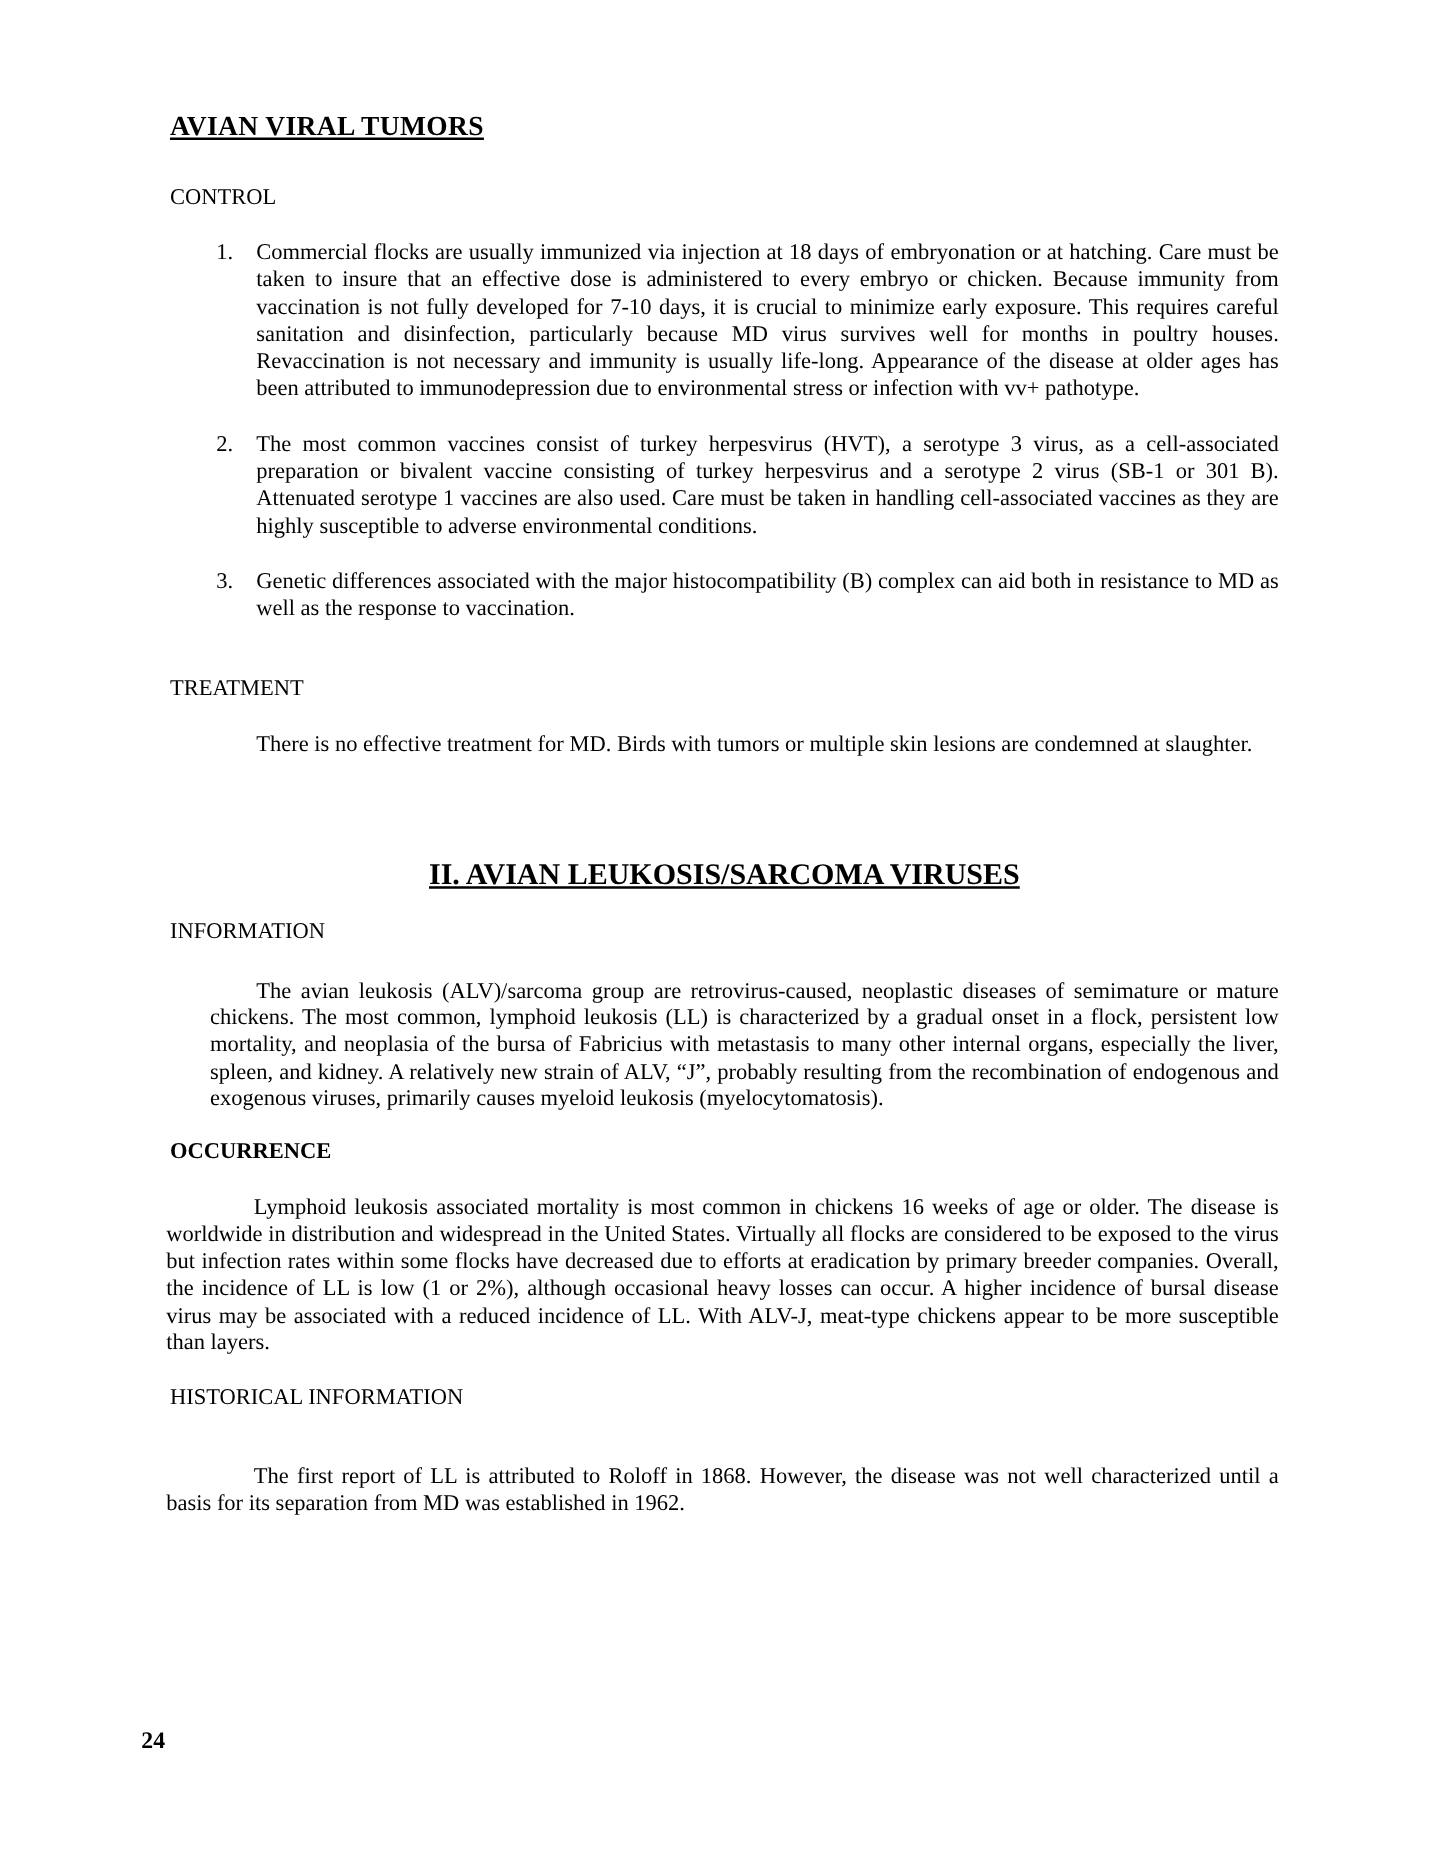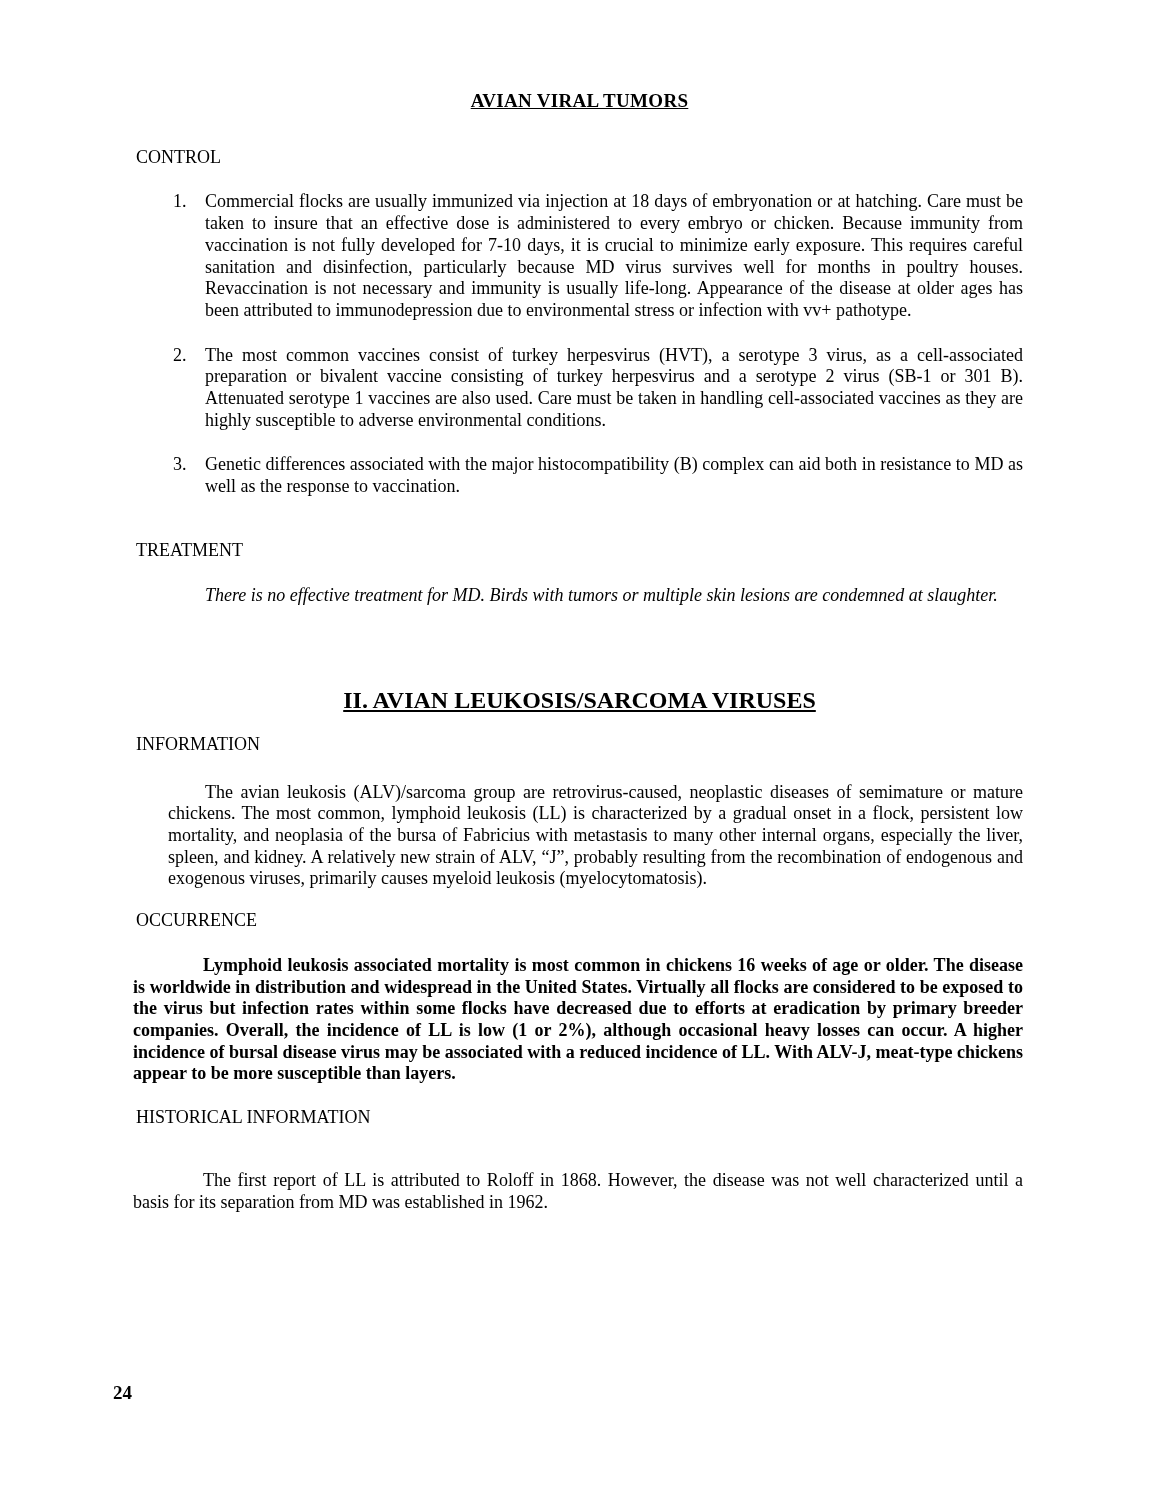--- a/index.html
+++ b/index.html
@@ -19,34 +19,34 @@
     overflow: hidden;
   }
   .content {
     position: absolute;
     left: 136px;
     top: 0;
     width: 887px;
   }
   .doc-title {
     margin-top: 90px;
-    text-align: center;
+    text-align: left;
     font-weight: bold;
-    font-size: 19px;
+    font-size: 22px;
     text-decoration: underline;
     letter-spacing: 0.3px;
   }
   .sect-head {
     font-size: 18px;
     font-weight: normal;
   }
   .head-control    { margin-top: 35px; }
   .head-treatment  { margin-top: 42px; }
   .head-definition { margin-top: 22px; }
-  .head-occurrence { margin-top: 20px; }
+  .head-occurrence { margin-top: 20px; font-weight: bold; }
   .head-historical { margin-top: 22px; }
   .center-head {
     margin-top: 84px;
     text-align: center;
     font-weight: bold;
     font-size: 24px;
     text-decoration: underline;
   }
   .list-item {
     display: flex;
@@ -64,23 +64,23 @@
     text-align: justify;
   }
   .para.indented {
     margin-left: 32px;
     text-indent: 37px;
   }
   .para.flush {
     margin-left: -3px;
     text-indent: 70px;
   }
-  .para-treatment  { margin-top: 23px; font-style: italic; }
+  .para-treatment  { margin-top: 23px; }
   .para-definition { margin-top: 26px; }
-  .para-occurrence { margin-top: 23px; font-weight: bold; }
+  .para-occurrence { margin-top: 23px; }
   .para-historical { margin-top: 41px; }
   .page-number {
     position: absolute;
     left: 113px;
     top: 1382px;
     font-size: 19px;
     font-weight: bold;
   }
 </style>
 </head>

